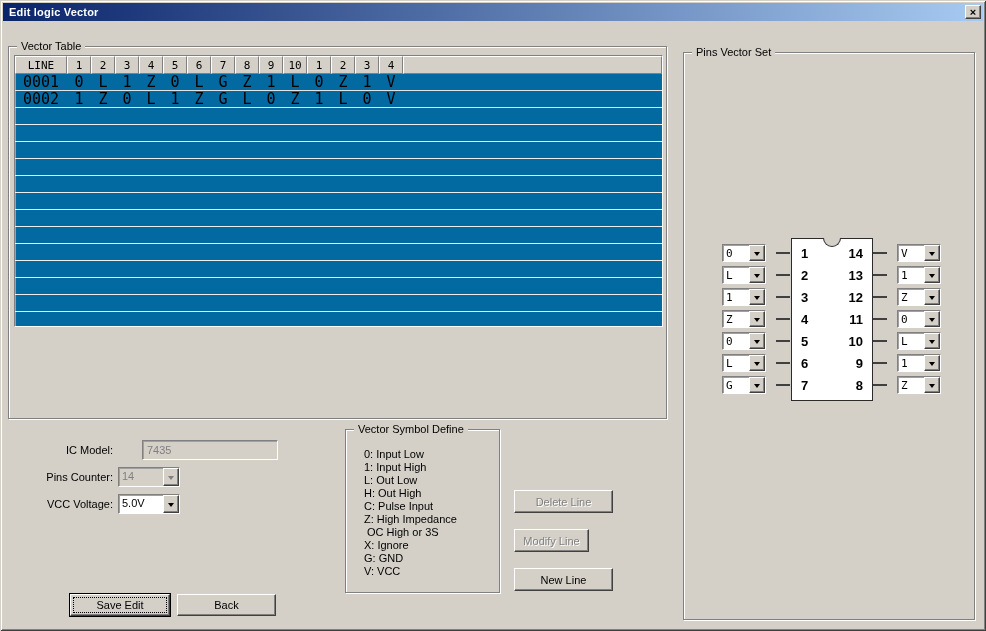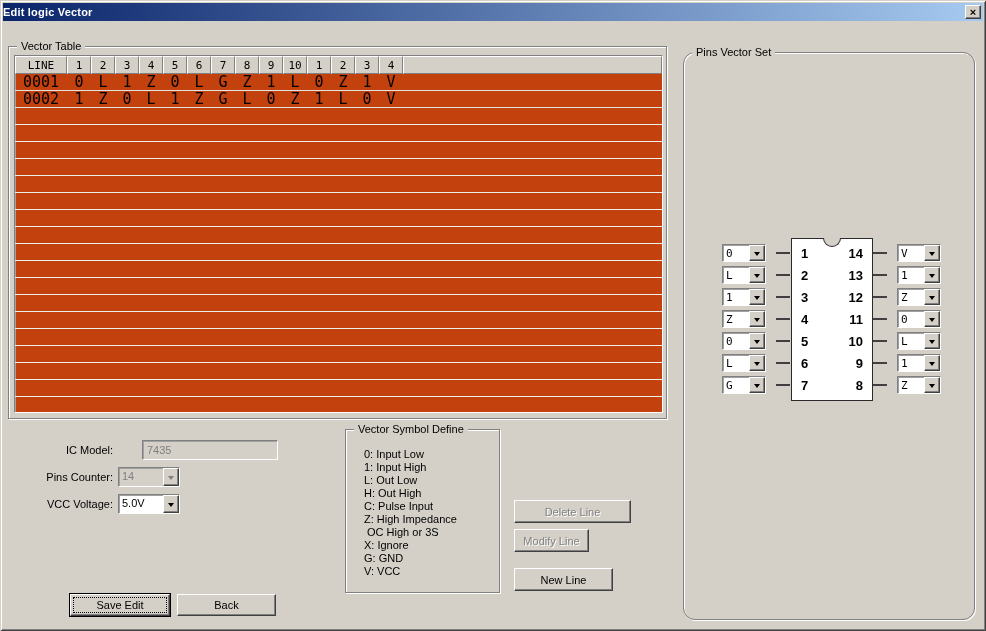--- a/index.html
+++ b/index.html
@@ -6,38 +6,38 @@
   body { margin:0; background:#ffffff; font-family:"Liberation Sans", sans-serif; font-size:11px; color:#000; }
 
   .window {
     position:relative; width:986px; height:631px; background:#d4d0c8; overflow:hidden;
     box-shadow: inset 1px 1px 0 #d4d0c8, inset -1px -1px 0 #404040, inset 2px 2px 0 #ffffff, inset -2px -2px 0 #808080;
   }
 
   .titlebar {
     position:absolute; left:3px; top:3px; width:980px; height:18px;
     background:linear-gradient(to right,#0a246a,#a6caf0);
-    display:flex; align-items:center; padding:0 2px 0 0;
+    display:flex; align-items:center; padding:0 2px 0 6px;
   }
   .title-text { color:#fff; font-weight:bold; font-size:11px; flex:1; letter-spacing:0.2px; }
   .close-btn {
     width:16px; height:14px; background:#d4d0c8;
     border:1px solid; border-color:#fff #404040 #404040 #fff;
     box-shadow: inset -1px -1px 0 #808080;
     display:flex; align-items:center; justify-content:center;
     font-size:11px; font-weight:bold; line-height:1; cursor:default;
   }
 
   .group { position:absolute; border:1px solid #808080; box-shadow: 1px 1px 0 #ffffff, inset 1px 1px 0 #ffffff; }
   .group-label { position:absolute; top:-7px; left:8px; background:#d4d0c8; padding:0 4px; white-space:nowrap; }
 
   .vt-group { left:8px; top:46px; width:659px; height:373px; }
 
   .table {
-    position:absolute; left:5px; top:8px; width:649px; height:358px; background:#c2410c;
+    position:absolute; left:5px; top:8px; width:649px; height:272px; background:#0369a1;
     border:1px solid; border-color:#808080 #fff #fff #808080;
     box-shadow: inset 1px 1px 0 #a0a0a0;
     display:flex; flex-direction:column; overflow:hidden;
   }
   .thead { display:flex; height:18px; flex:none; }
   .th {
     flex:none; width:24px; height:18px; background:#d4d0c8;
     border:1px solid; border-color:#fff #808080 #808080 #fff;
     display:flex; align-items:center; justify-content:center;
     font-family:"DejaVu Sans Mono", monospace; font-size:11px;
@@ -90,27 +90,27 @@
 
   .btn {
     position:absolute; background:#d4d0c8;
     border:1px solid; border-color:#fff #404040 #404040 #fff;
     box-shadow: inset -1px -1px 0 #808080, inset 1px 1px 0 #d4d0c8;
     display:flex; align-items:center; justify-content:center;
     font-family:"Liberation Sans", sans-serif; font-size:11px; cursor:default;
   }
   .btn-disabled { color:#808080; text-shadow:1px 1px 0 #ffffff; }
   .btn-default { box-shadow: 0 0 0 1px #000, inset -1px -1px 0 #808080; outline:1px dotted #000; outline-offset:-4px; }
-  .btn-delete { left:514px; top:490px; width:117px; height:23px;margin-top:10px; }
+  .btn-delete { left:514px; top:490px; width:99px; height:23px; }
   .btn-modify { left:514px; top:529px; width:75px; height:23px; }
   .btn-new    { left:514px; top:568px; width:99px; height:23px; }
   .btn-save   { left:70px;  top:594px; width:100px; height:22px; }
   .btn-back   { left:177px; top:594px; width:99px;  height:22px; }
 
-  .pins-group { left:683px; top:52px; width:292px; height:568px;border-radius:12px; }
+  .pins-group { left:683px; top:52px; width:292px; height:568px; }
   .pins-left  { position:absolute; left:38px;  top:191px; }
   .pins-right { position:absolute; left:189px; top:191px; }
   .pin-row { display:flex; align-items:center; height:18px; margin-bottom:4px; }
   .pin-row .combo { width:44px; flex:none; }
   .stub { width:14px; height:2px; background:#404040; flex:none; }
   .pins-left .stub  { margin-left:10px; }
   .pins-right .stub { margin-right:10px; }
 
   .chip { position:absolute; left:107px; top:185px; width:82px; height:163px; background:#fff; border:1px solid #2b2b2b; }
   .chip-notch {

